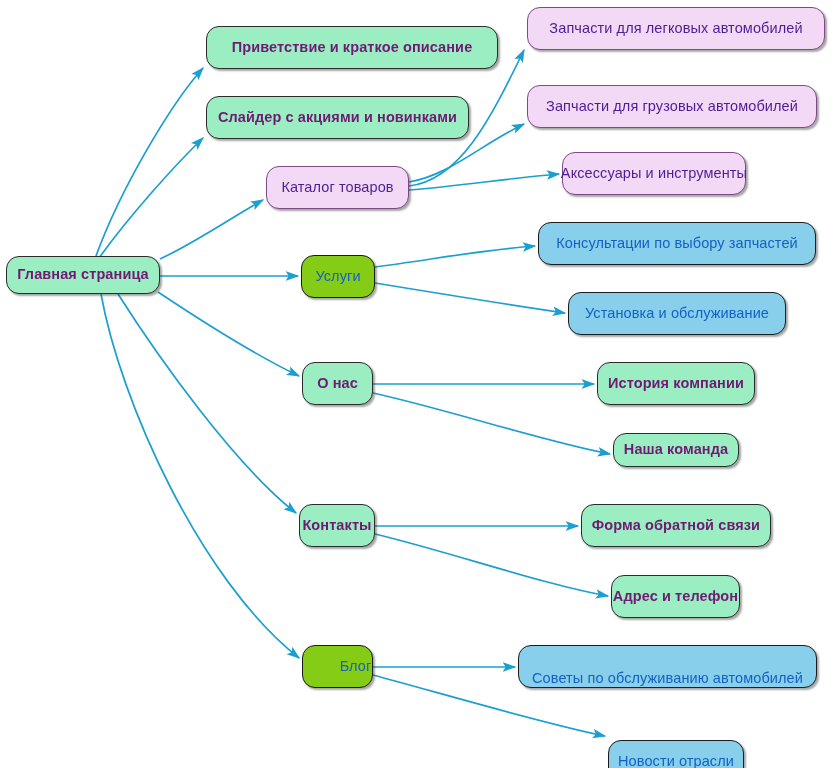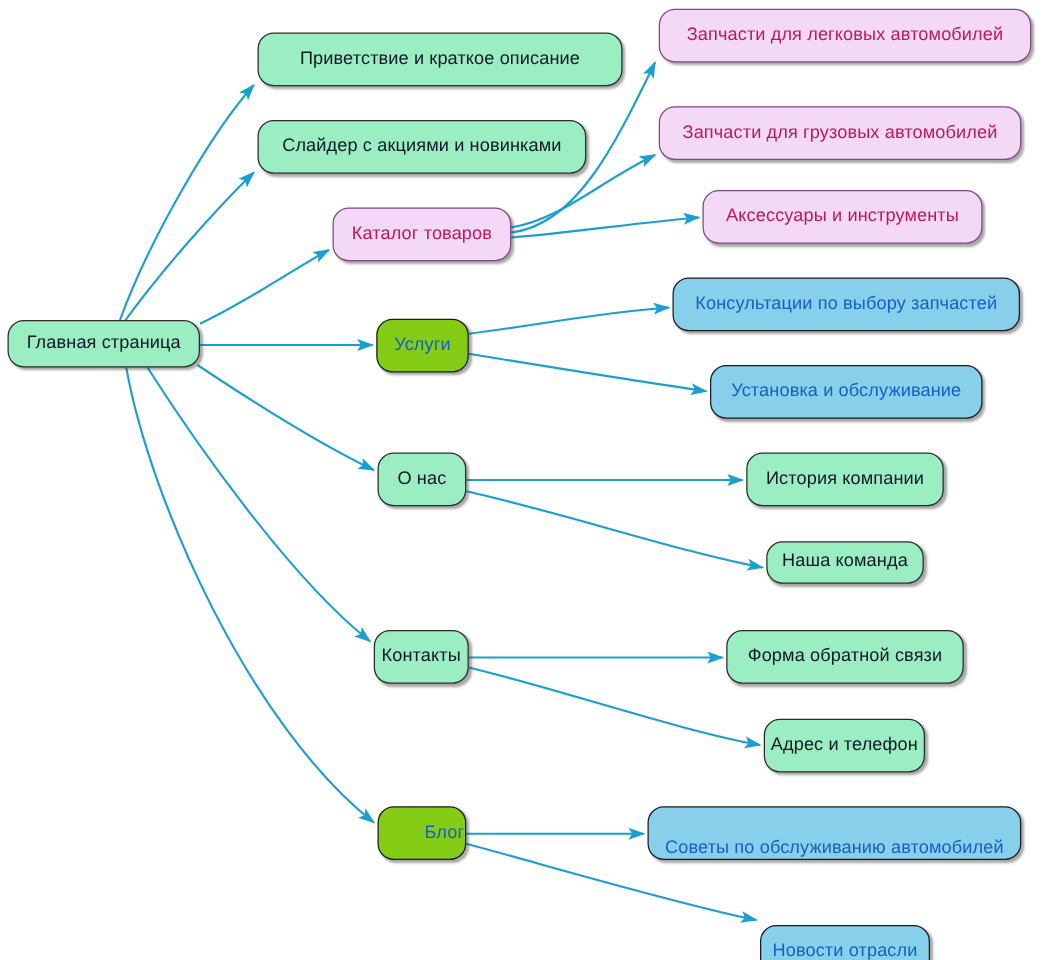--- a/index.html
+++ b/index.html
@@ -42,26 +42,27 @@
     letter-spacing: 0.1px;
     box-shadow: 2px 2px 2px rgba(60,60,60,0.45);
   }
   .node-label {
     display: block;
     padding: 0 2px;
   }
   .n-green {
     background: #9AEEC1;
     border-color: #2b2b2b;
-    color: #0f172a;
+    color: #701a75;
+    font-weight: bold;
   }
   .n-pink {
     background: #F3D9F5;
     border-color: #7d4a86;
-    color: #be185d;
+    color: #4c1d95;
   }
   .n-blue {
     background: #88CFEB;
     border-color: #1b1b1b;
     color: #1560c4;
   }
   .n-blue-mid {
     background: #84cc16;
     border-color: #1b1b1b;
     color: #1560c4;
@@ -110,21 +111,21 @@
       </div>
       <div class="node n-pink" style="left: 266px; top: 166px; width: 143px; height: 43px;">
         <span class="node-label">Каталог товаров</span>
       </div>
       <div class="node n-pink" style="left: 527px; top: 7px; width: 298px; height: 43px;">
         <span class="node-label">Запчасти для легковых автомобилей</span>
       </div>
       <div class="node n-pink" style="left: 527px; top: 85px; width: 290px; height: 43px;">
         <span class="node-label">Запчасти для грузовых автомобилей</span>
       </div>
-      <div class="node n-pink" style="left: 562px; top: 152px; width: 224px; height: 43px;">
+      <div class="node n-pink" style="left: 562px; top: 152px; width: 184px; height: 43px;">
         <span class="node-label">Аксессуары и инструменты</span>
       </div>
       <div class="node n-blue-mid" style="left: 301px; top: 255px; width: 74px; height: 43px;">
         <span class="node-label">Услуги</span>
       </div>
       <div class="node n-blue" style="left: 538px; top: 222px; width: 278px; height: 43px;">
         <span class="node-label">Консультации по выбору запчастей</span>
       </div>
       <div class="node n-blue" style="left: 568px; top: 292px; width: 218px; height: 43px;">
         <span class="node-label">Установка и обслуживание</span>

